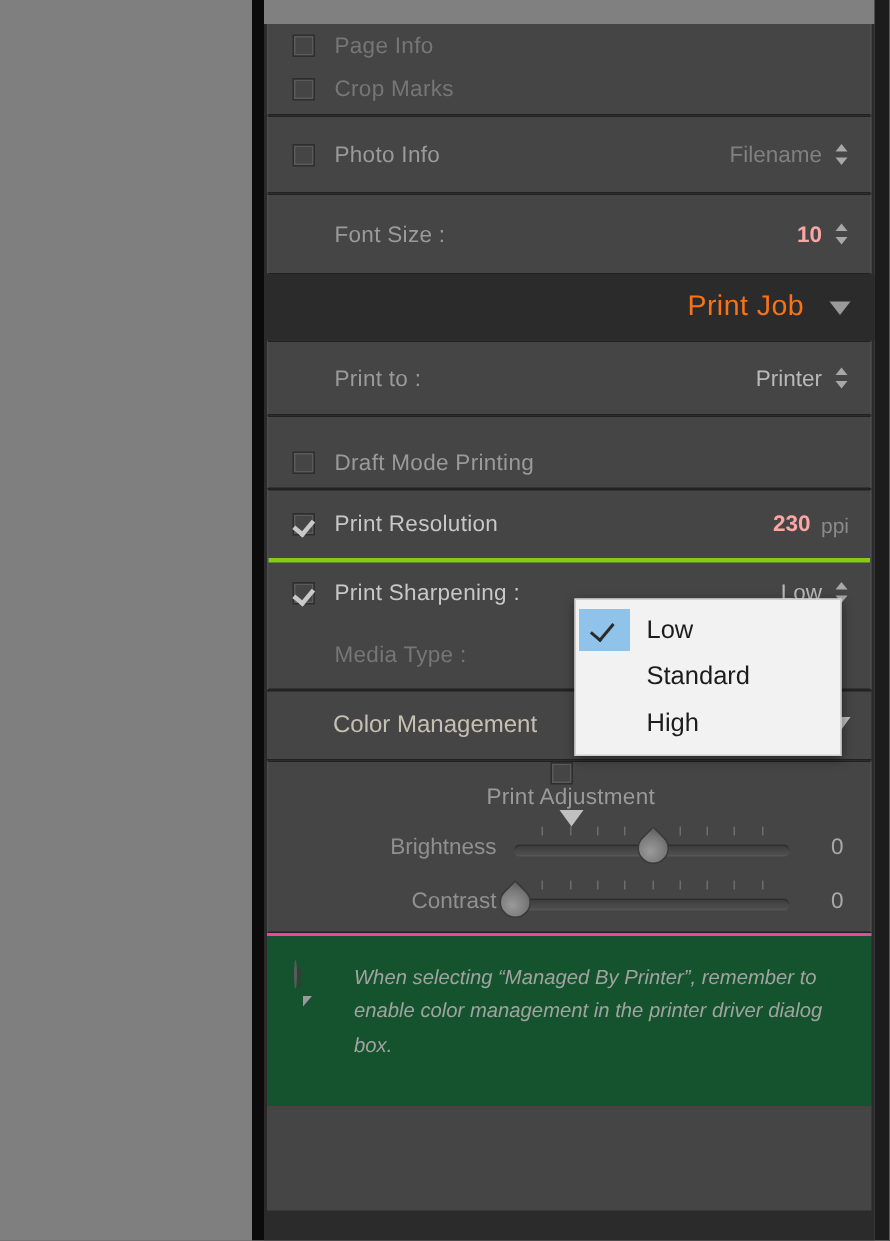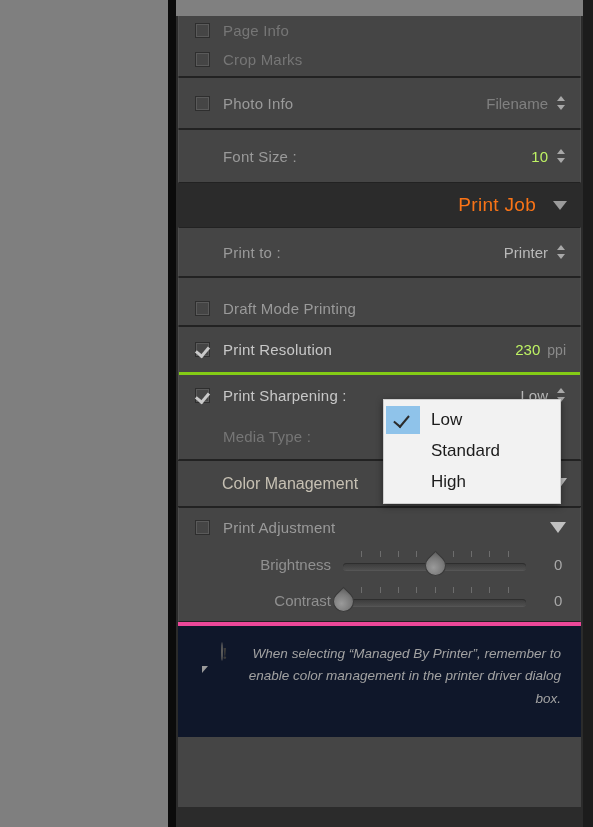--- a/index.html
+++ b/index.html
@@ -92,21 +92,21 @@
   .lbl.indent { margin-left: 28px; }
 
   .spacer { flex: 1 1 auto; }
 
   .val {
     font-size: 15px;
     color: #b9b9b9;
     white-space: nowrap;
   }
   .val.dim { color: #808080; }
-  .val.num { color: #bef264; }
+  .val.num { color: #fca5a5; font-weight: bold; }
   .unit { font-size: 14px; color: #8a8a8a; margin-left: 7px; }
 
   .stepper {
     display: inline-block;
     width: 9px; height: 18px;
     margin-left: 9px;
     position: relative;
     vertical-align: middle;
   }
   .stepper::before, .stepper::after {
@@ -207,27 +207,26 @@
     transform: rotate(45deg);
     box-sizing: border-box;
   }
   .slider-value {
     font-size: 15px; color: #a8a8a8;
     margin-left: 28px;
   }
 
   
   .note-group {
-    background: #0f172a;
-    border-top: 4px solid #ec4899;
+    background: #14532d;
+    border-top: 2px solid #ec4899;
     margin: 0 2px;
     padding: 17px 20px 20px 18px;
     display: flex;
     box-sizing: border-box;
-    text-align: right;
   }
   .warn-icon {
     width: 27px; height: 27px;
     flex: 0 0 auto;
     margin-right: 13px;
     position: relative;
   }
   .warn-icon .bubble {
     width: 25px; height: 25px;
     border-radius: 50%;
@@ -389,21 +388,21 @@
     </div>
 
     <div class="cm-header">
       <span class="cm-title">Color Management</span>
       <span class="spacer"></span>
       <span class="tri-sm"></span>
     </div>
 
 
     <div class="group" style="height:115px;">
-      <div class="row" style="height:38px;">
+      <div class="row" style="height:38px;flex-direction:column;">
         <div class="cb"></div>
         <span class="lbl">Print Adjustment</span>
         <span class="spacer"></span>
         <span class="tri-sm"></span>
       </div>
 
       <div class="slider-row" style="height:36px;">
         <span class="slider-label">Brightness</span>
         <span class="slider-wrap">
           <span class="ticks">

